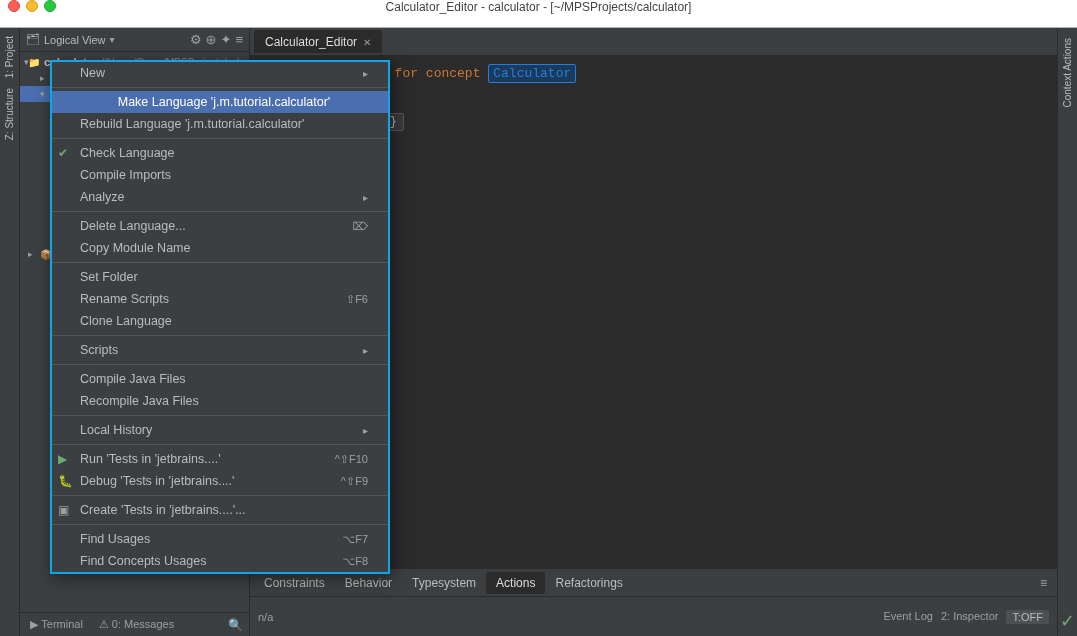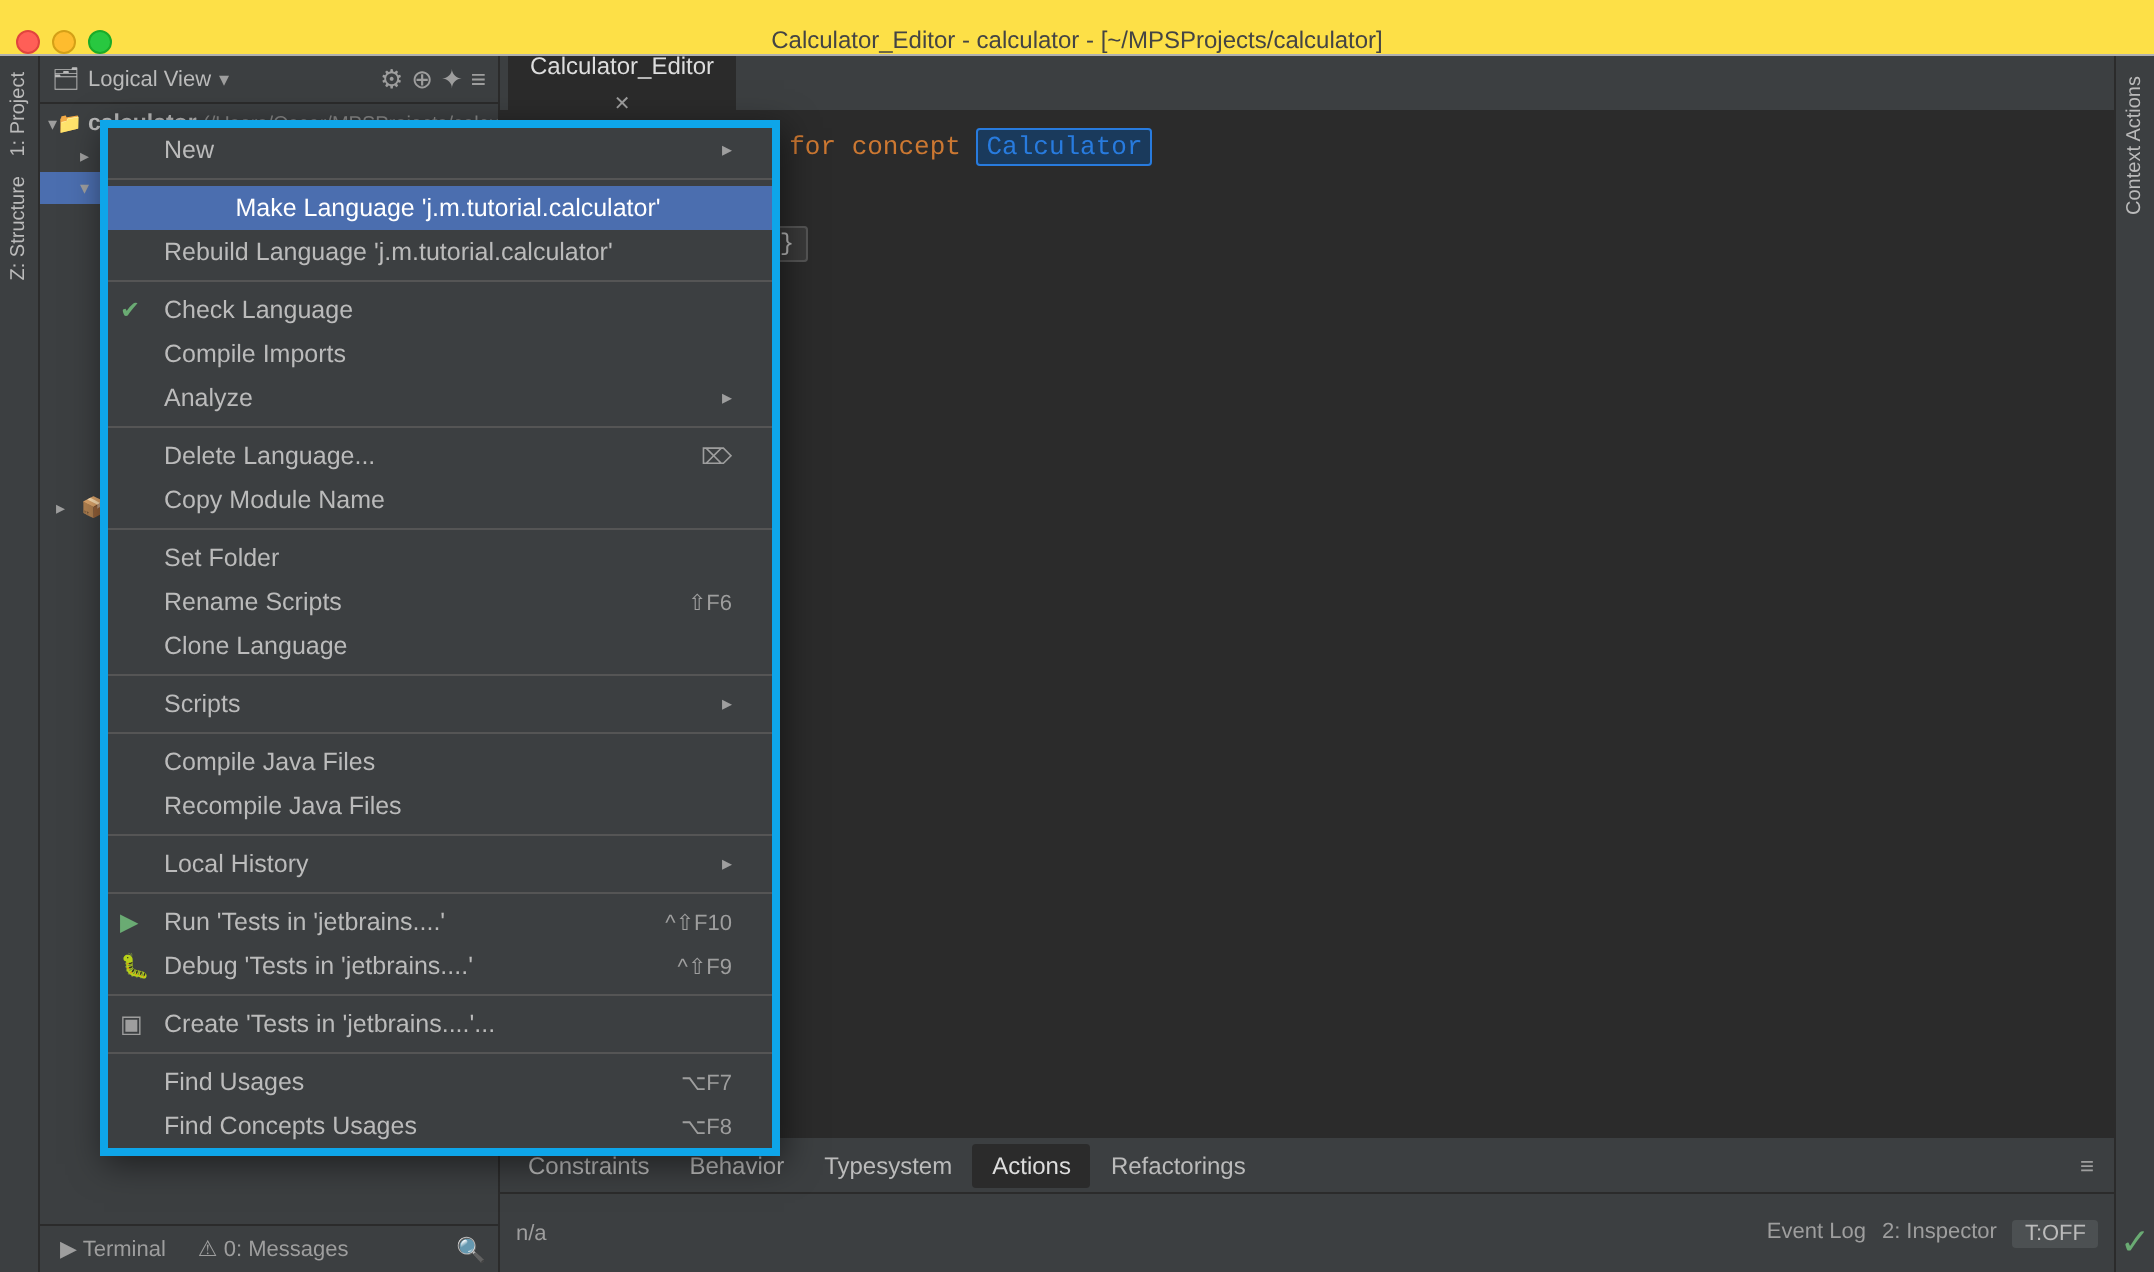--- a/index.html
+++ b/index.html
@@ -9,23 +9,23 @@
       background: #3c3f41;
       width: 1077px;
       height: 636px;
       overflow: hidden;
       position: relative;
     }
 
     
     .title-bar {
       height: 28px;
-      background: #fde047;
-      display: flex;
-      align-items: flex-end;
+      background: #ffffff;
+      display: flex;
+      align-items: flex-start;
       padding: 0 8px;
       position: relative;
       border-bottom: 1px solid #b0b0b0;
     }
     .traffic-lights {
       display: flex;
       gap: 6px;
       align-items: center;
     }
     .traffic-light {
@@ -199,21 +199,20 @@
       align-items: center;
       padding: 4px 10px;
       font-size: 12px;
       color: #bbb;
       background: #4c5052;
       border: 1px solid #2b2b2b;
       border-bottom: none;
       cursor: pointer;
       gap: 6px;
       border-radius: 3px 3px 0 0;
-      flex-direction: column;
     }
     .editor-tab.active {
       background: #2b2b2b;
       color: #ddd;
     }
     .editor-tab-close {
       font-size: 10px;
       color: #9e9e9e;
       cursor: pointer;
     }
@@ -278,21 +277,21 @@
 
     
     .context-menu-overlay {
       position: absolute;
       top: 60px;
       left: 50px;
       z-index: 100;
     }
     .context-menu {
       background: #3c3f41;
-      border: 4px solid #0ea5e9;
+      border: 2px solid #0ea5e9;
       box-shadow: 2px 4px 16px rgba(0,0,0,0.5);
       min-width: 340px;
     }
     .menu-item {
       display: flex;
       align-items: center;
       padding: 4px 20px 4px 28px;
       font-size: 12.5px;
       color: #bbb;
       cursor: pointer;

